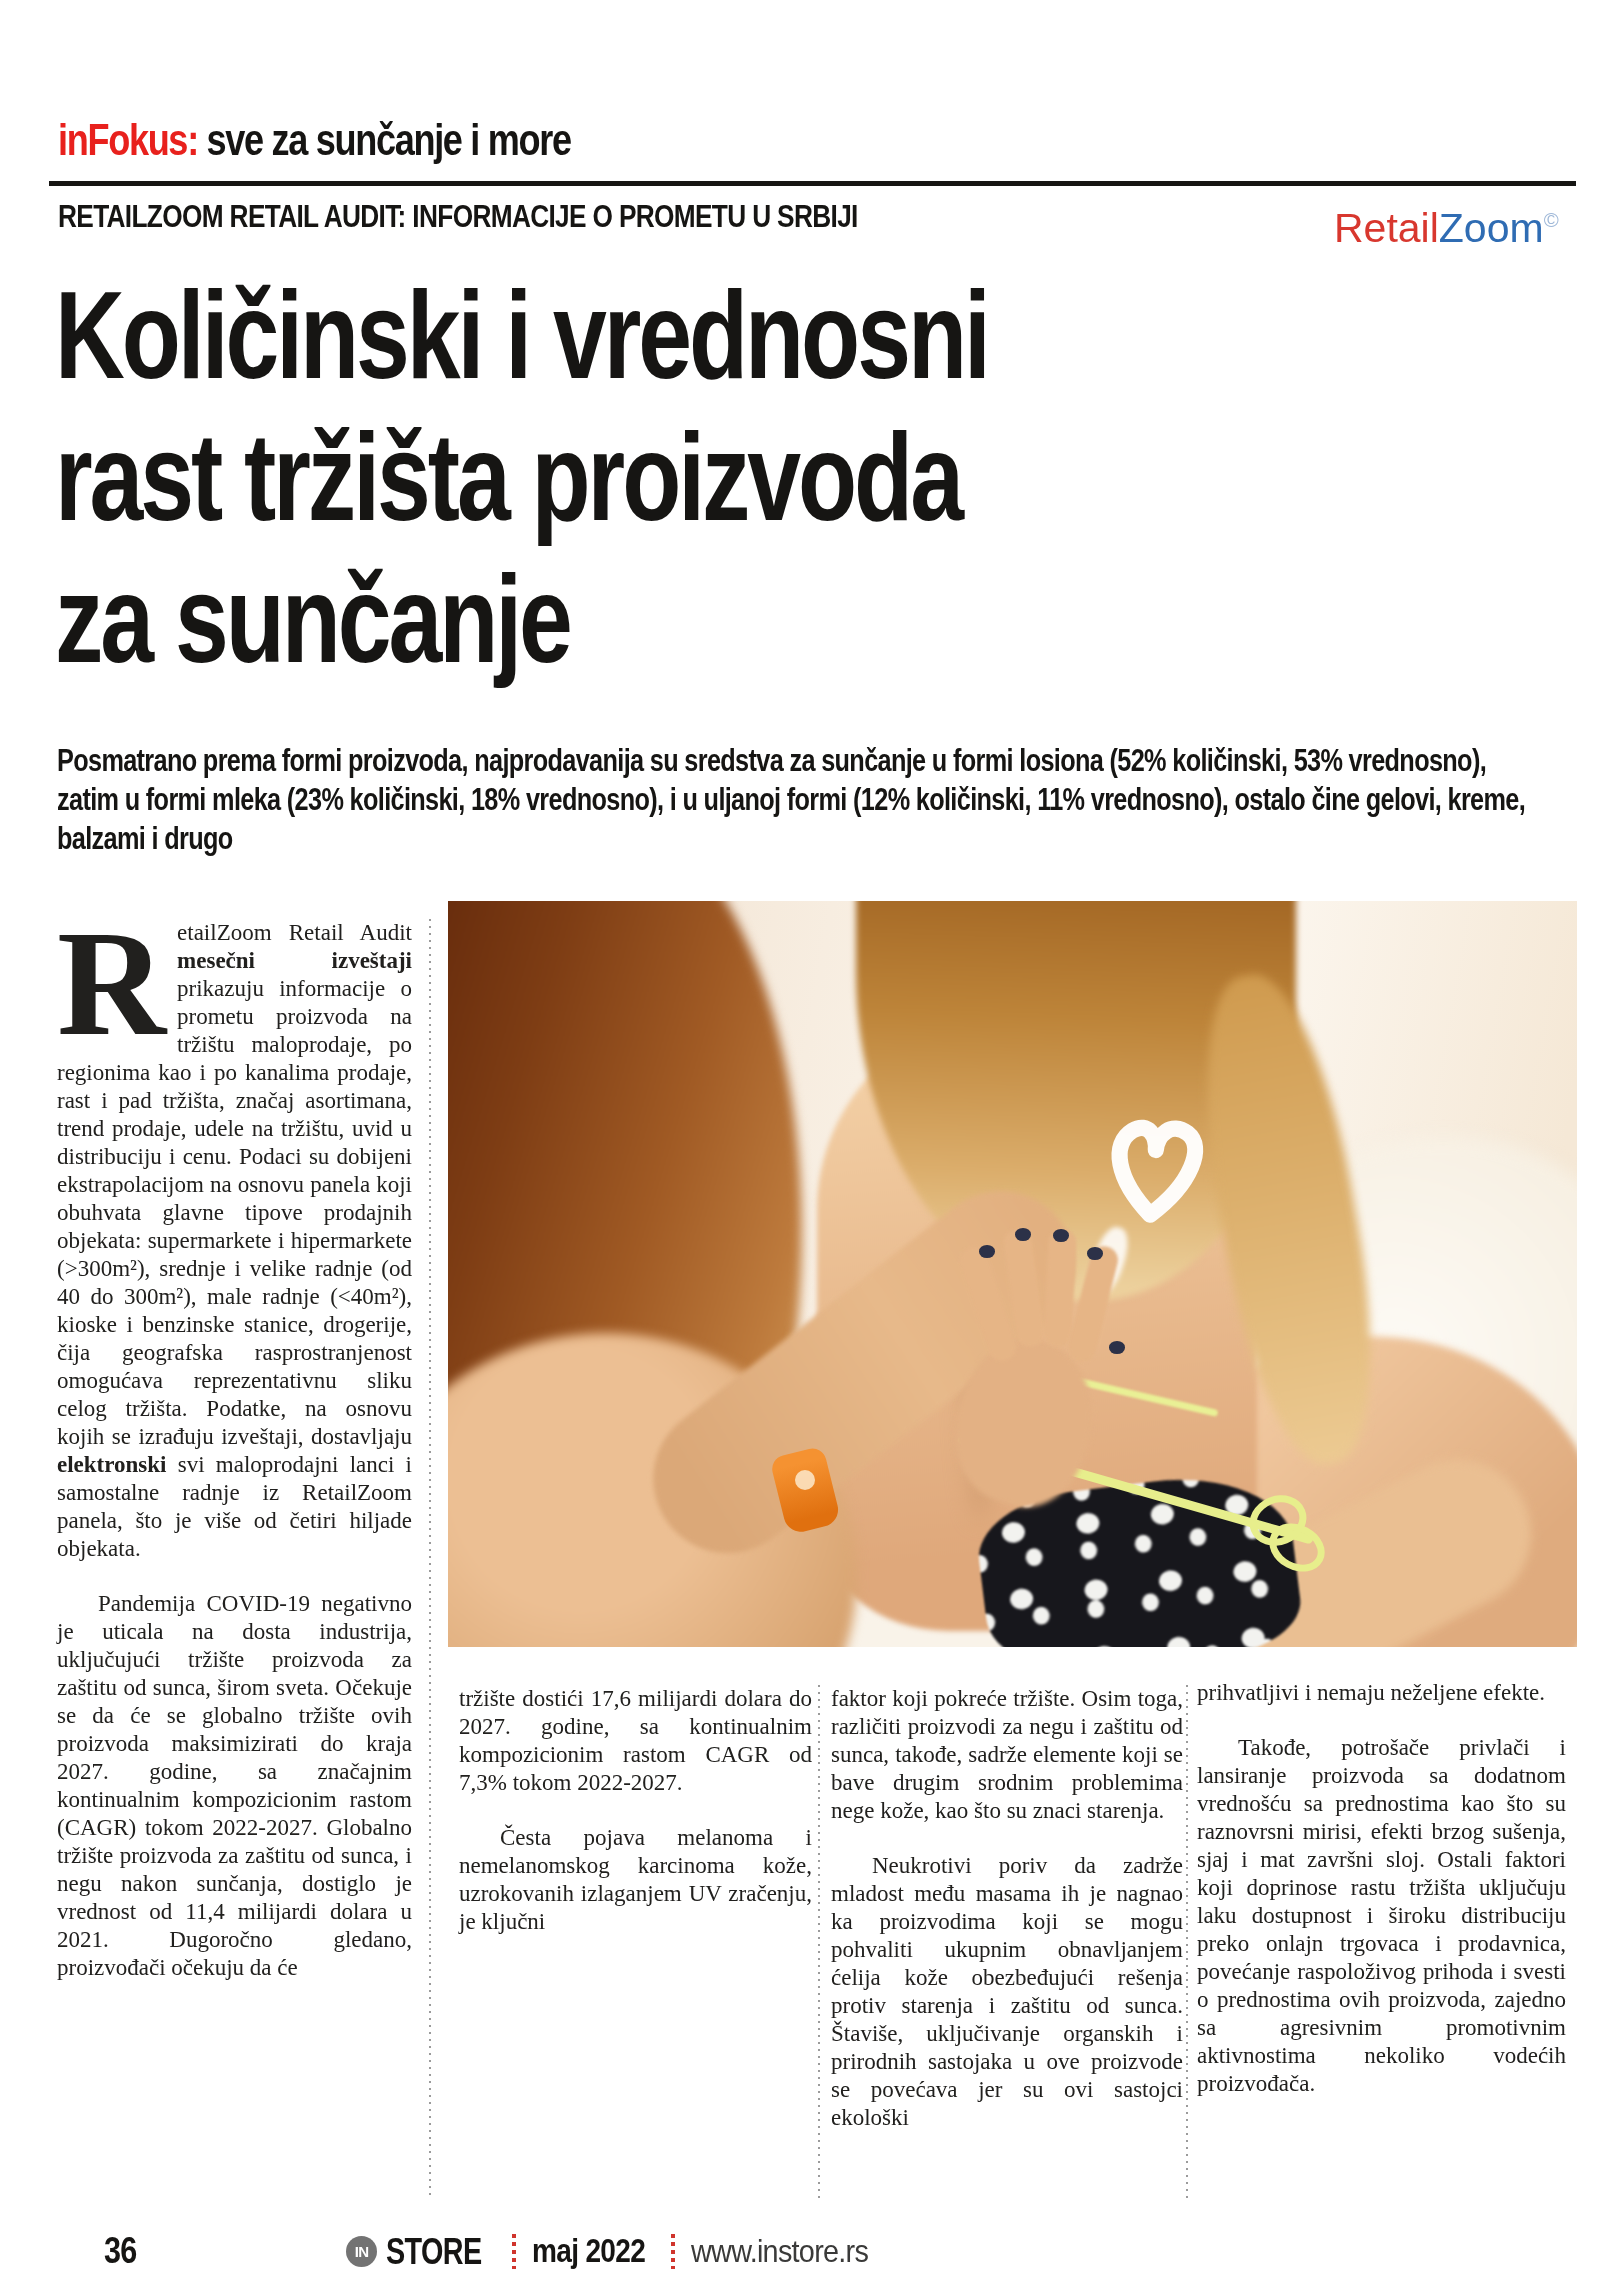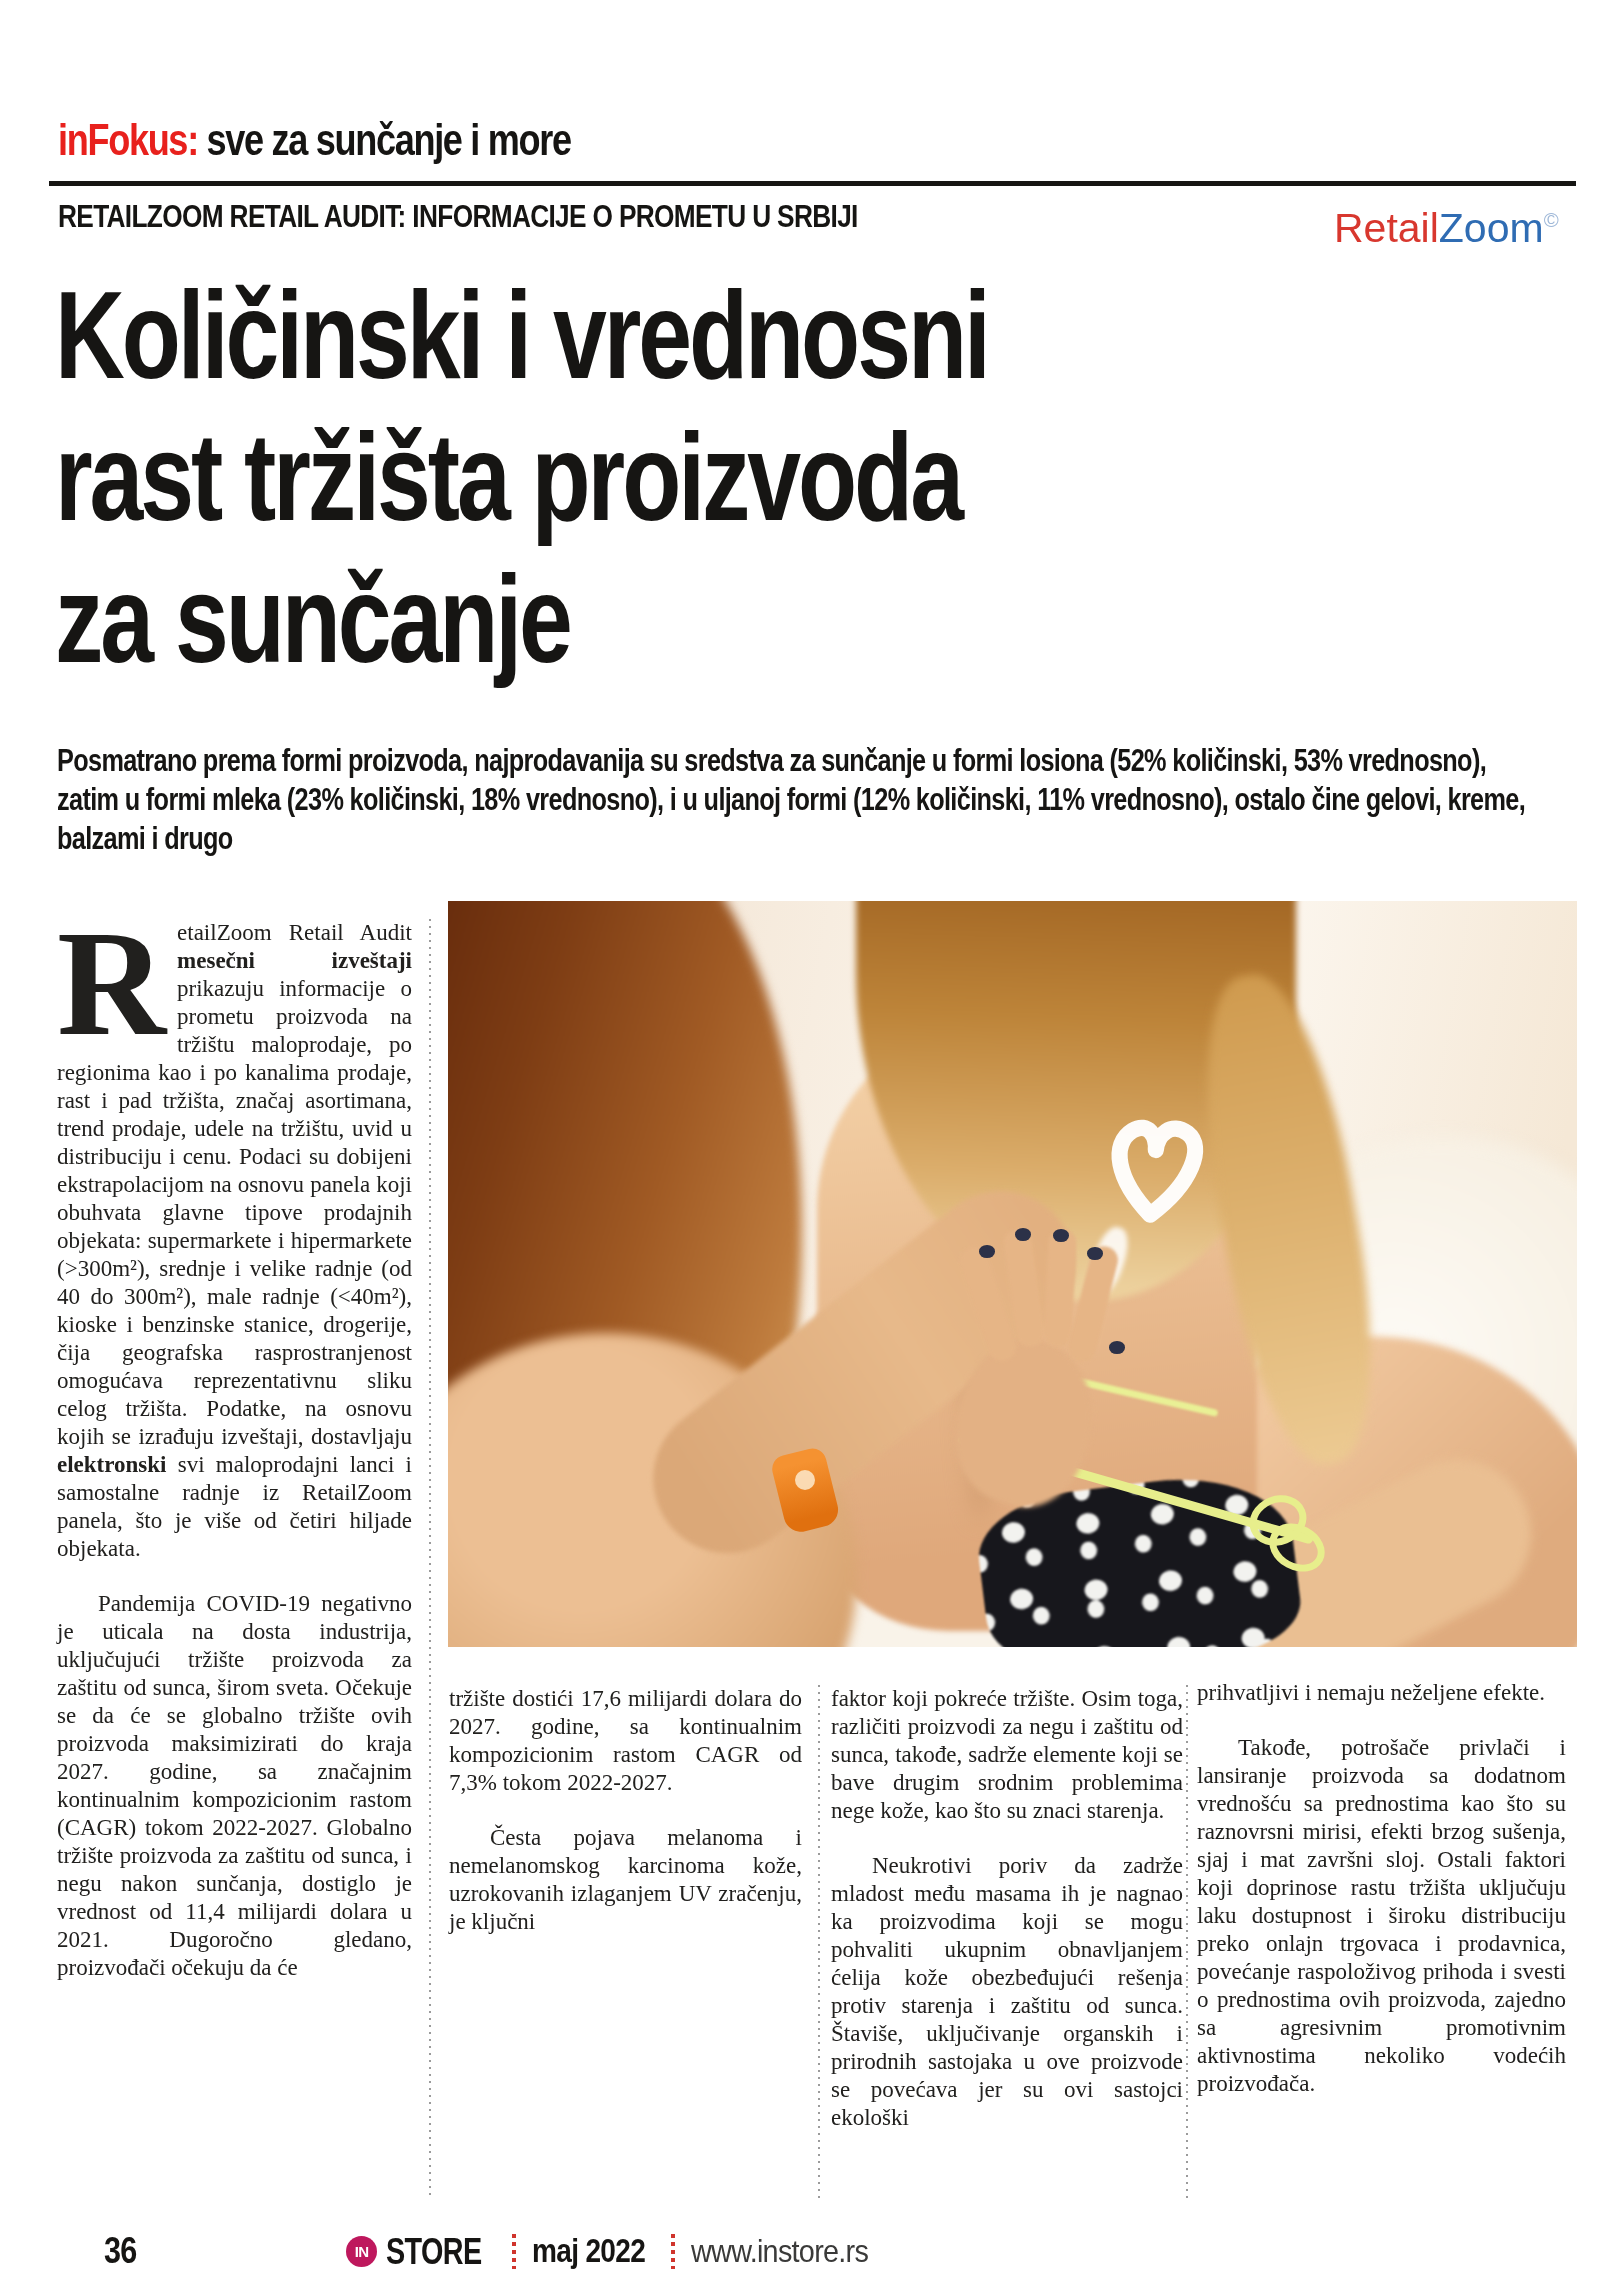--- a/index.html
+++ b/index.html
@@ -28,21 +28,21 @@
   .intro{position:absolute;left:57px;top:741px;width:1830px;margin:0;
          font:bold 31px/39px "Liberation Sans",sans-serif;letter-spacing:-0.8px;color:#161513;
          transform:scaleX(.815);transform-origin:0 0;}
 
   
   .col{position:absolute;text-align:justify;font-size:23px;line-height:28px;color:#21201e;}
   .col p{margin:0;}
   .col p.gap{margin-top:27px;text-indent:41px;}
   .b{font-weight:bold;}
   .col1{left:57px;top:919px;width:355px;}
-  .col2{left:449px;top:1685px;width:353px;}
+  .col2{left:459px;top:1685px;width:353px;}
   .col3{left:831px;top:1685px;width:352px;}
   .col4{left:1197px;top:1679px;width:369px;}
   .dropcap{float:left;font:bold 151px/116px "Liberation Serif",serif;color:#21201e;
            margin:6.3px 11px 0 0;}
   .vsep{position:absolute;width:2.4px;
         background-image:repeating-linear-gradient(to bottom,#9b9b9b 0 2.4px,transparent 2.4px 7px);}
   .sep1{left:429px;top:919px;height:1276px;}
   .sep2{left:818px;top:1685px;height:514px;}
   .sep3{left:1186px;top:1685px;height:514px;}
 
@@ -106,21 +106,21 @@
   .ph-n3{left:605px;top:328px;} .ph-n4{left:639px;top:346px;} .ph-n5{left:661px;top:440px;}
   .ph-cap{left:330px;top:550px;width:55px;height:79px;
     background:linear-gradient(180deg,#f59231 15%,#e0700f 85%);border-radius:14px 14px 17.3px 17.3px;
     transform:rotate(-14deg);}
   .ph-cap-hole{left:347px;top:569px;width:20.4px;height:20.4px;background:#fce3c2;border-radius:50%;opacity:.9;}
 
   
   .pageno{position:absolute;left:104px;top:2230px;font:bold 36px/41px "Liberation Sans",sans-serif;
     letter-spacing:-0.8px;color:#161513;transform:scaleX(.85);transform-origin:0 50%;}
   .fgroup{position:absolute;left:346px;top:2229px;height:44px;display:flex;align-items:center;}
-  .brandicon{width:31px;height:31px;border-radius:50%;background:#be185d;display:flex;
+  .brandicon{width:31px;height:31px;border-radius:50%;background:#737373;display:flex;
     align-items:center;justify-content:center;margin-right:9.4px;}
   .brandicon span{font:bold 15px/15px "Liberation Sans",sans-serif;color:#fff;letter-spacing:-0.8px;}
   .brand{font:bold 36px/39px "Liberation Sans",sans-serif;letter-spacing:-0.8px;color:#161513;
     transform:scaleX(.8);transform-origin:0 50%;}
   .rdot{width:3.9px;height:35px;margin:0 15.7px 0 6.3px;
     background-image:repeating-linear-gradient(to bottom,#d0342c 0 3.9px,transparent 3.9px 7.9px);}
   .issue{font:bold 33px/36px "Liberation Sans",sans-serif;letter-spacing:-0.8px;color:#161513;
     transform:scaleX(.85);transform-origin:0 50%;}
   .site{font:400 32px/36px "Liberation Sans",sans-serif;color:#3a3a39;letter-spacing:-0.8px;
     transform:scaleX(.9);transform-origin:0 50%;}

